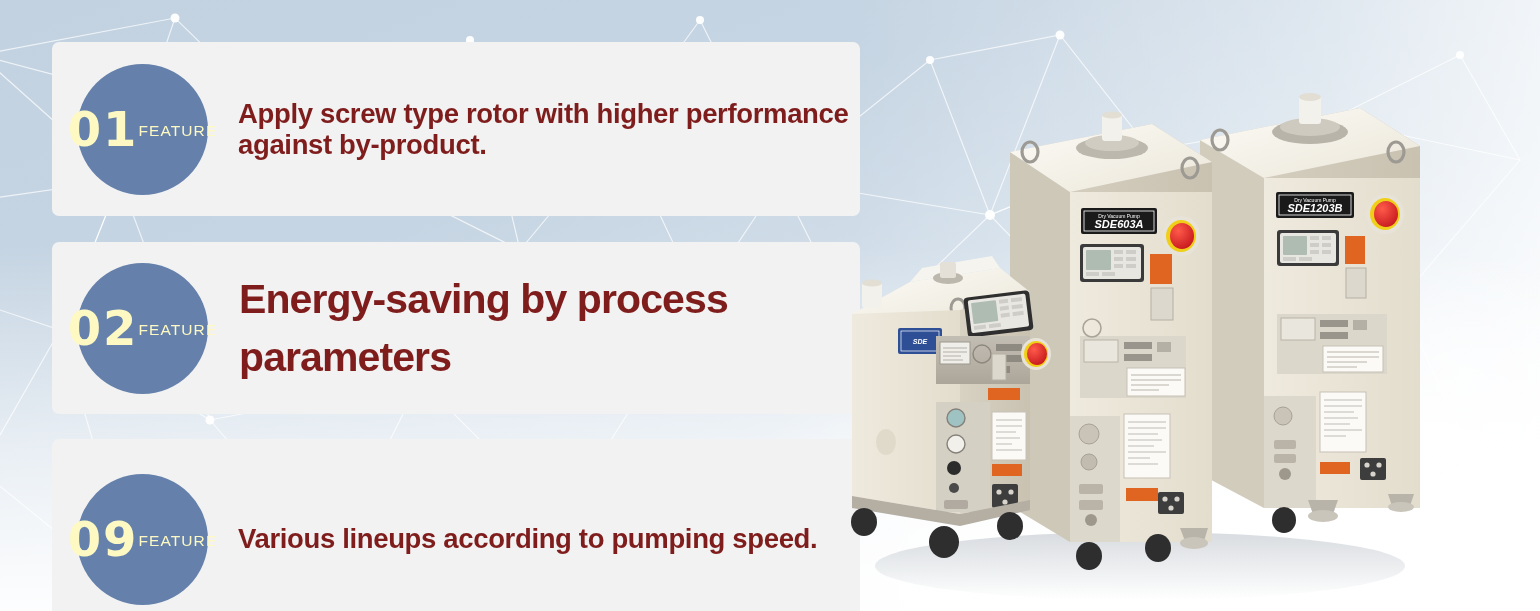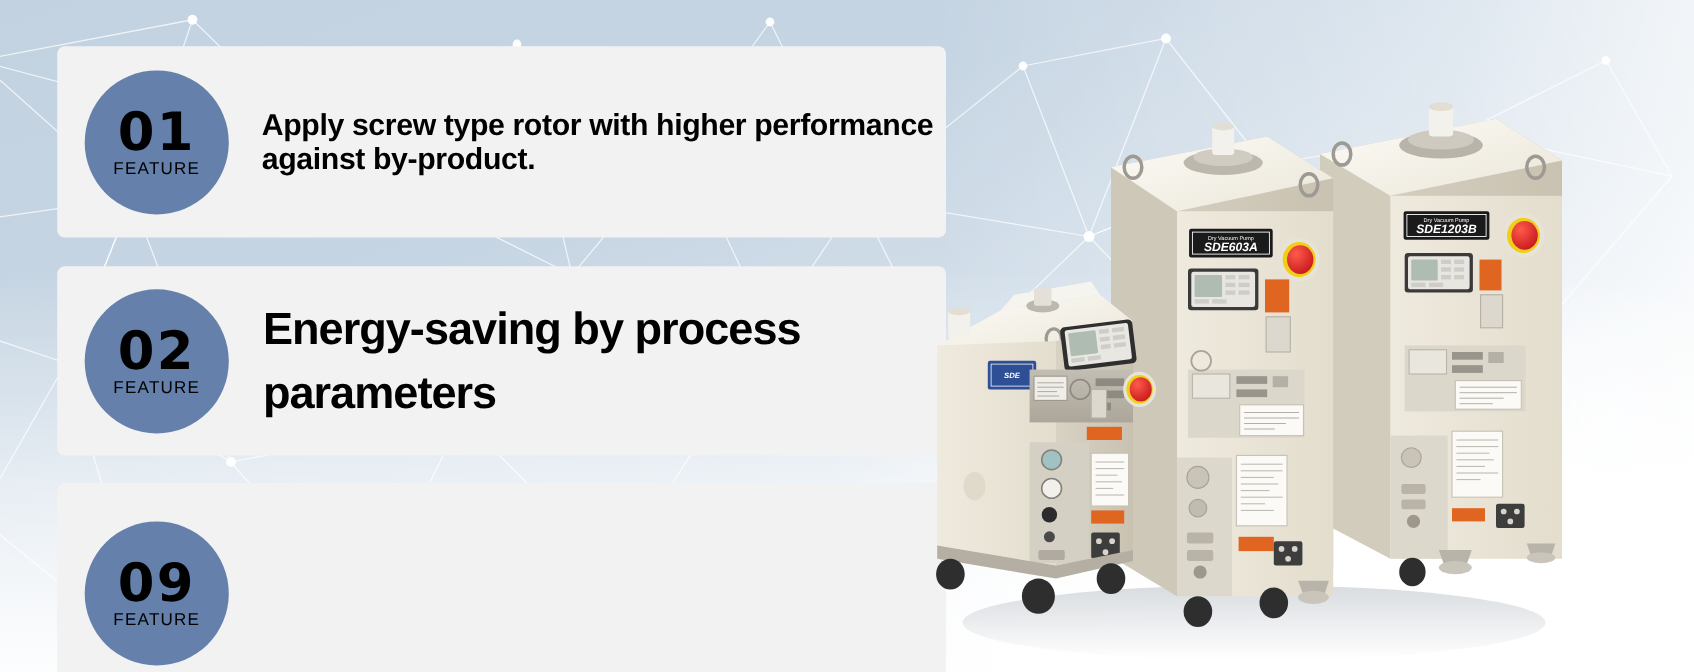--- a/index.html
+++ b/index.html
@@ -37,37 +37,37 @@
   #card-0{ height:174px; }
   #card-1{ height:172px; margin-top:26px; }
   #card-2{ height:200px; margin-top:25px; }
 
   .badge{
     flex:0 0 auto;
     width:131px; height:131px;
     border-radius:50%;
     background:#6480ab;
     margin-left:25px;
-    display:flex; flex-direction:column;
+    display:flex; 
     align-items:center; justify-content:center;
-    color:#000000;
+    color:#fef9c3;
   }
   .badge-num{
     font-size:48px; font-weight:bold;
     letter-spacing:2px; line-height:.96;
     font-family:"DejaVu Sans", sans-serif;
   }
   .badge-word{
     font-size:15.5px; letter-spacing:1.1px;
     line-height:1; margin-top:3px;
     font-family:"Liberation Sans", sans-serif;
   }
 
   .card-body{
-    margin-left:30px; color:#000000;
+    margin-left:30px; color:#7f1d1d;
     font-weight:bold; font-family:"Liberation Sans", sans-serif;
   }
   .para{ font-size:27.5px; line-height:1.13; letter-spacing:-.35px; }
   .para + .para{ margin-top:19px; }
   #card-1 .card-body{ margin-left:31px; }
   #card-1 .para{ font-size:41px; line-height:1.42; letter-spacing:-.9px; }
   #card-2 .para + .para{ margin-top:24px; }
 
   
   #product{ position:absolute; left:840px; top:96px; width:600px; height:515px; }
@@ -151,20 +151,21 @@
       <p class="para">Energy-saving by process parameters</p>
     </div>
   </div>
 
   <div class="card" id="card-2">
     <div class="badge">
       <span class="badge-num">09</span>
       <span class="badge-word">FEATURE</span>
     </div>
     <div class="card-body">
+      <p class="para">Various lineups according to pumping speed.</p>
     </div>
   </div>
 
 </div>
 
 <div id="product">
 <svg viewBox="0 0 600 515">
   <defs>
     <linearGradient id="bodyF" x1="0" y1="0" x2="1" y2="0">
       <stop offset="0" stop-color="#efeade"></stop>

